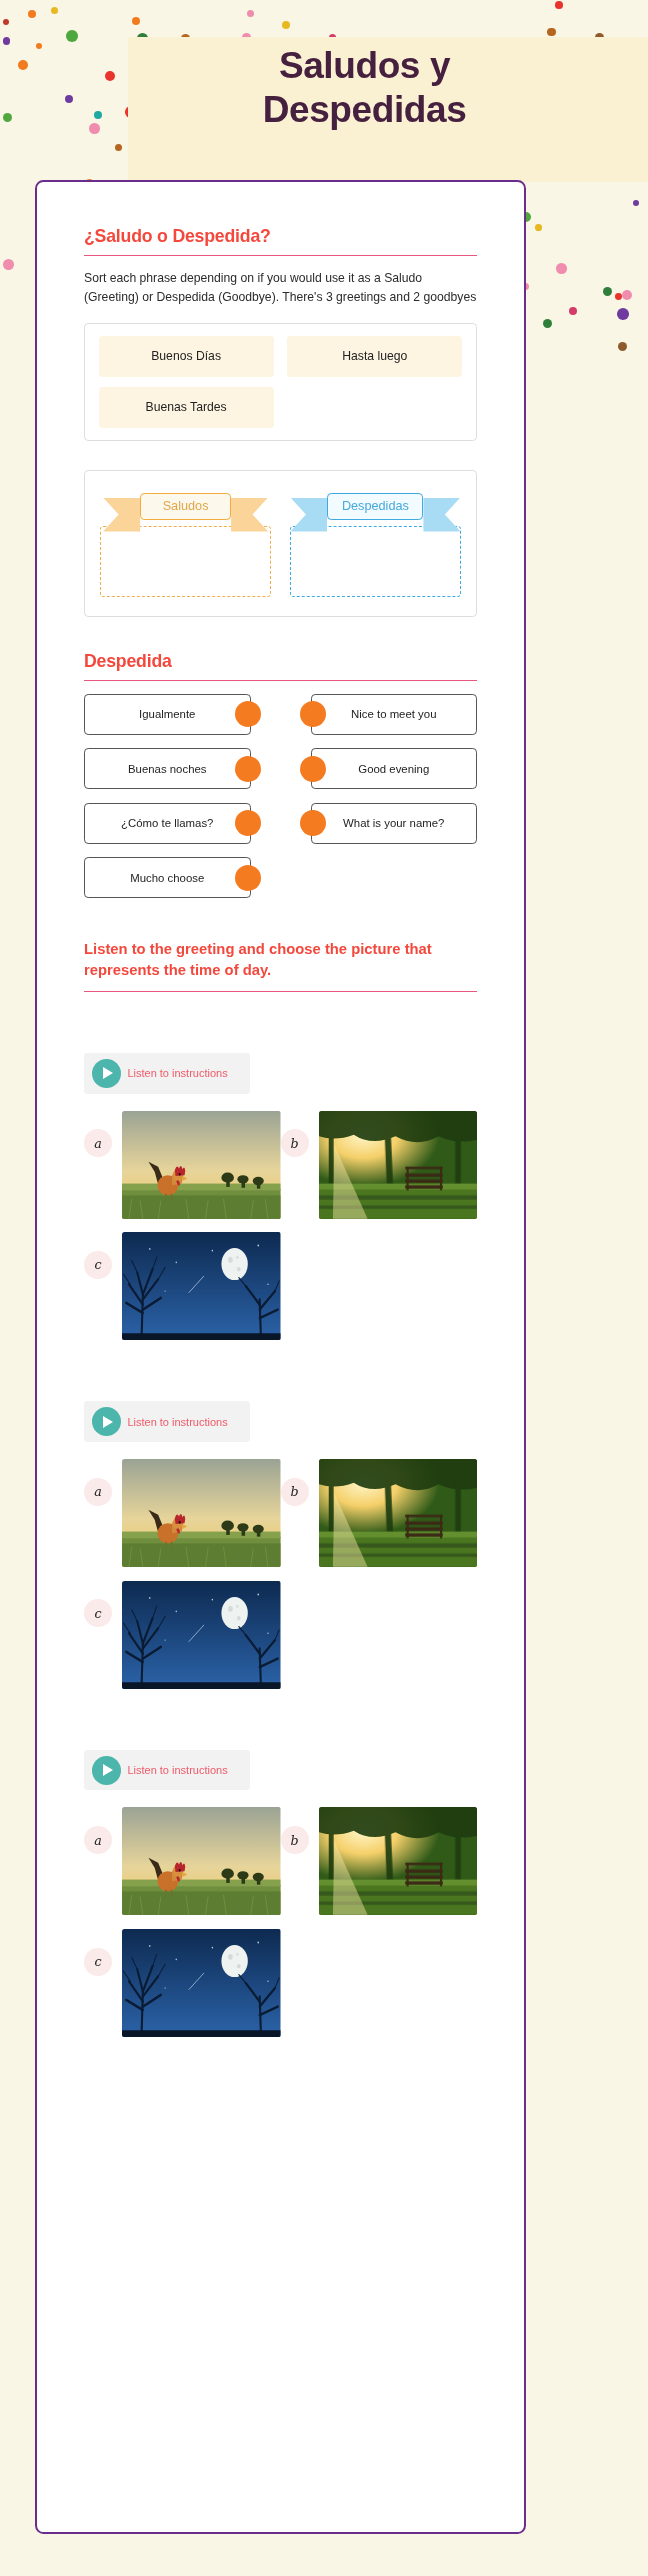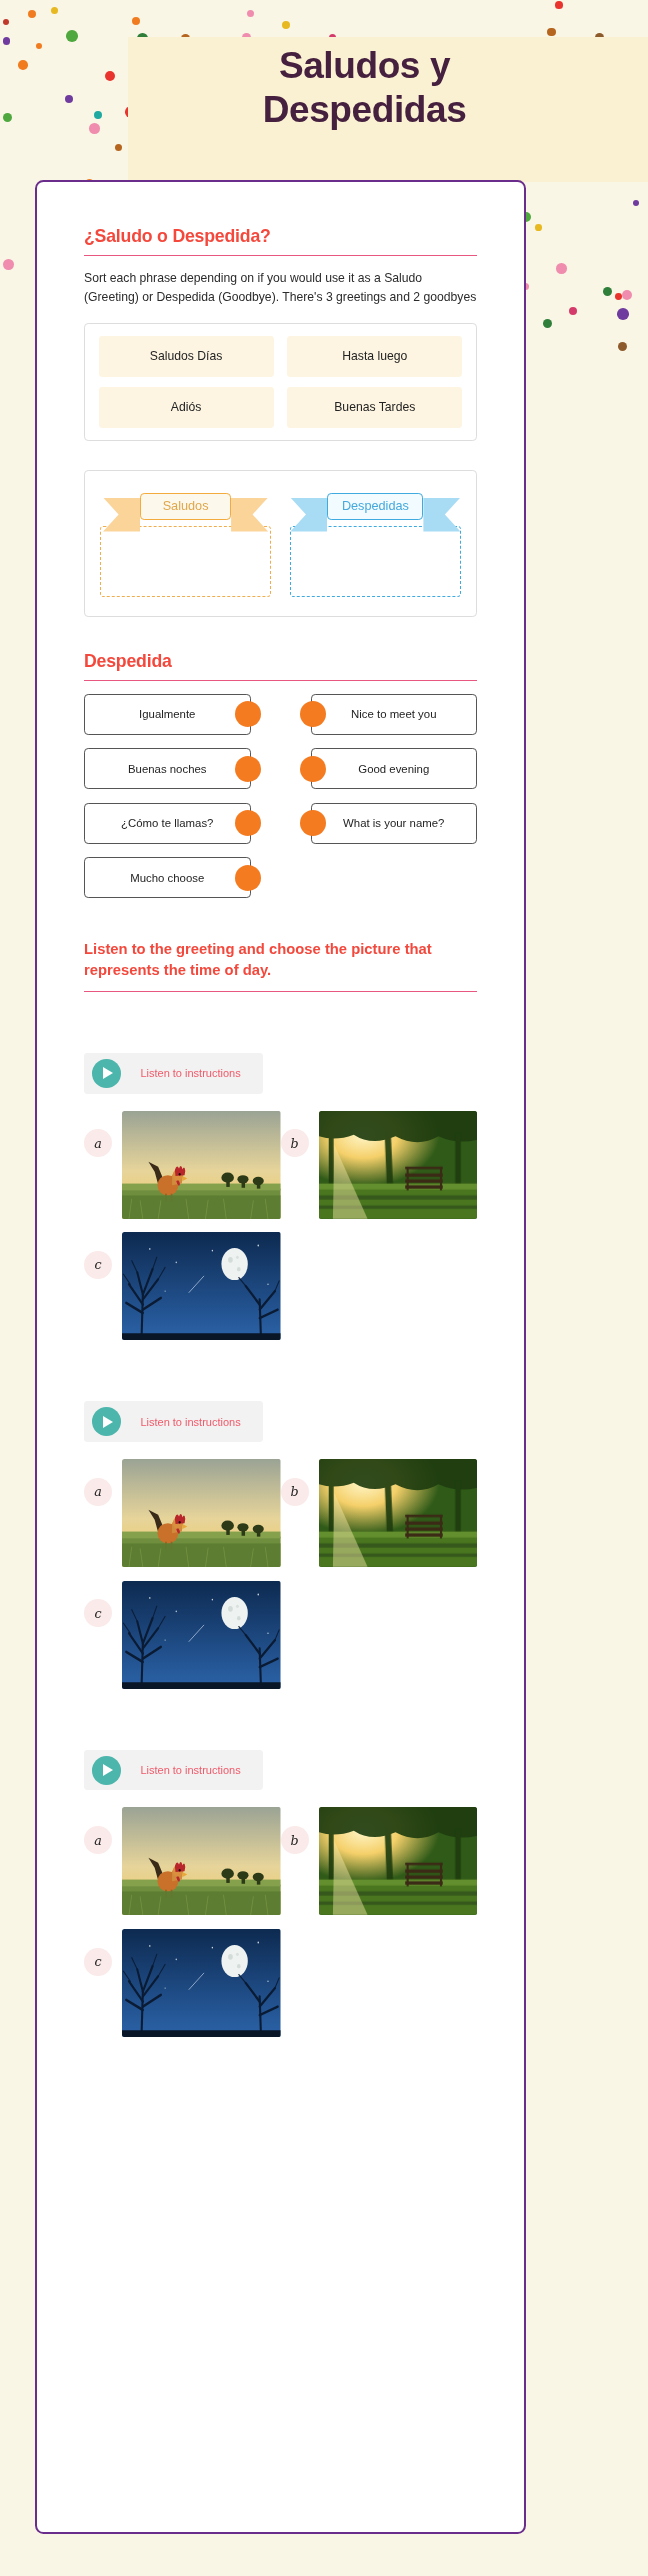--- a/index.html
+++ b/index.html
@@ -199,21 +199,21 @@
     height: 0.8px;
     background: #e8577f;
     width: 100%;
     margin-top: 10px;
   }
 
   .audio-block { margin-top: 61px; }
   .audio-player {
     display: inline-flex;
     align-items: center;
-    gap: 19px;
+    gap: 6px;
     background: #f2f2f2;
     border-radius: 3.4px;
     padding: 5.9px 22px 5.9px 8.4px;
     justify-content: flex-end;
   }
   .play-btn {
     width: 29px; height: 29px;
     border-radius: 50%;
     background: #4cb5ac;
     display: flex;
@@ -427,23 +427,22 @@
 </div>
 
 <div class="sheet">
 
   <div>
     <div class="section-heading">¿Saludo o Despedida?</div>
     <div class="heading-rule"></div>
     <div class="section-instruction">Sort each phrase depending on if you would use it as a Saludo (Greeting) or Despedida (Goodbye).  There's 3 greetings and 2 goodbyes</div>
 
     <div class="word-bank">
-      <div class="word-card">Saludos Días</div>
+      <div class="word-card">Buenos Días</div>
       <div class="word-card">Hasta luego</div>
-      <div class="word-card">Adiós</div>
       <div class="word-card">Buenas Tardes</div>
     </div>
 
     <div class="sort-area">
       <div class="sort-column">
         <div class="ribbon saludos">
           <div class="ribbon-tail left"></div>
           <div class="ribbon-label">Saludos</div>
           <div class="ribbon-tail right"></div>
         </div>

